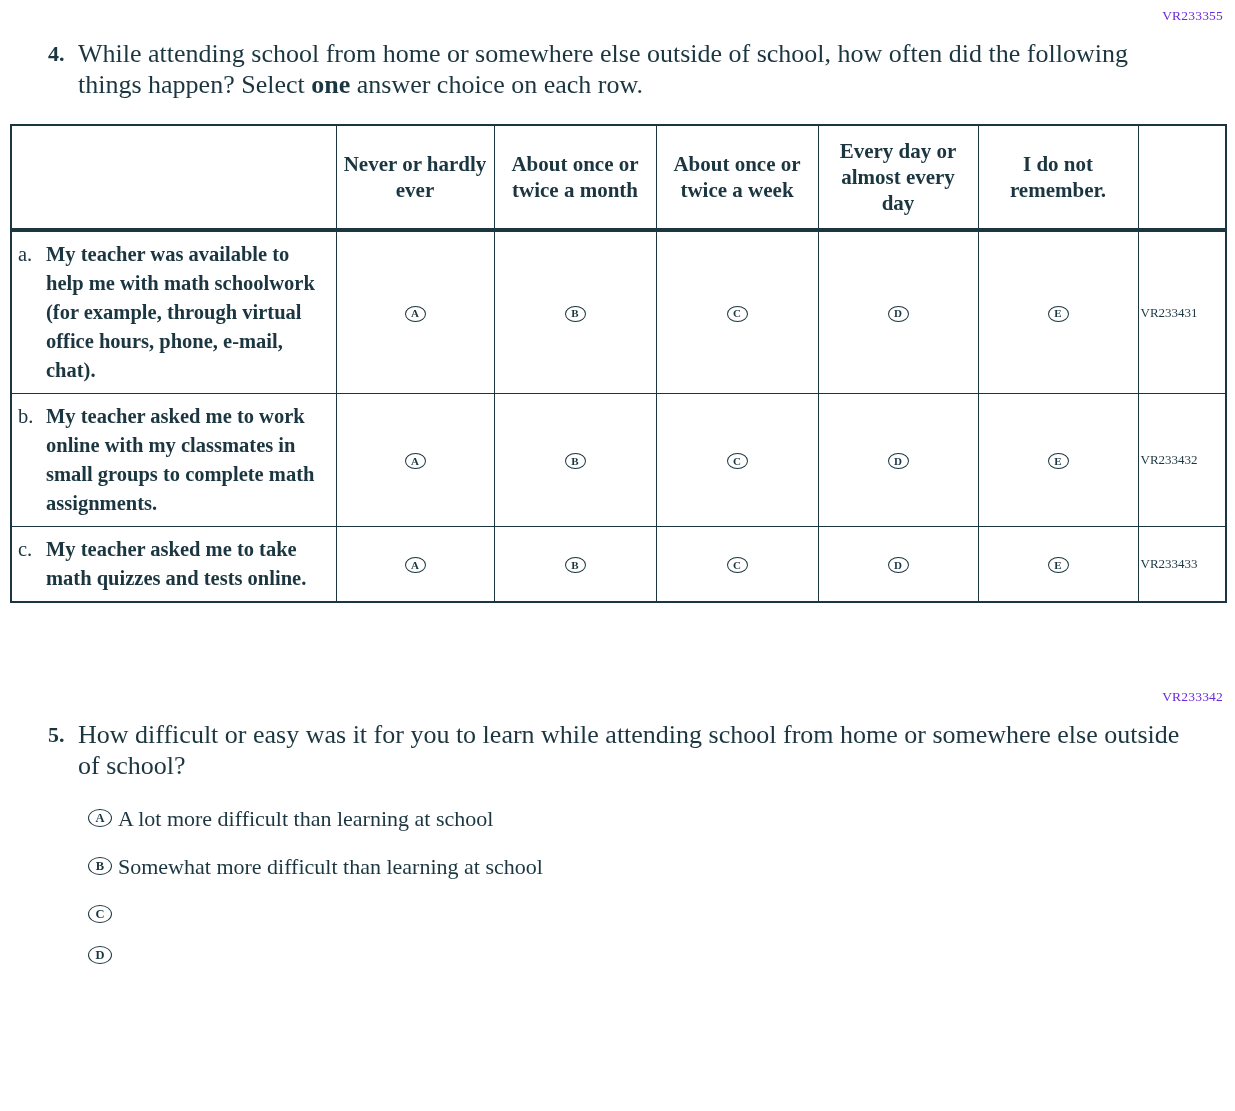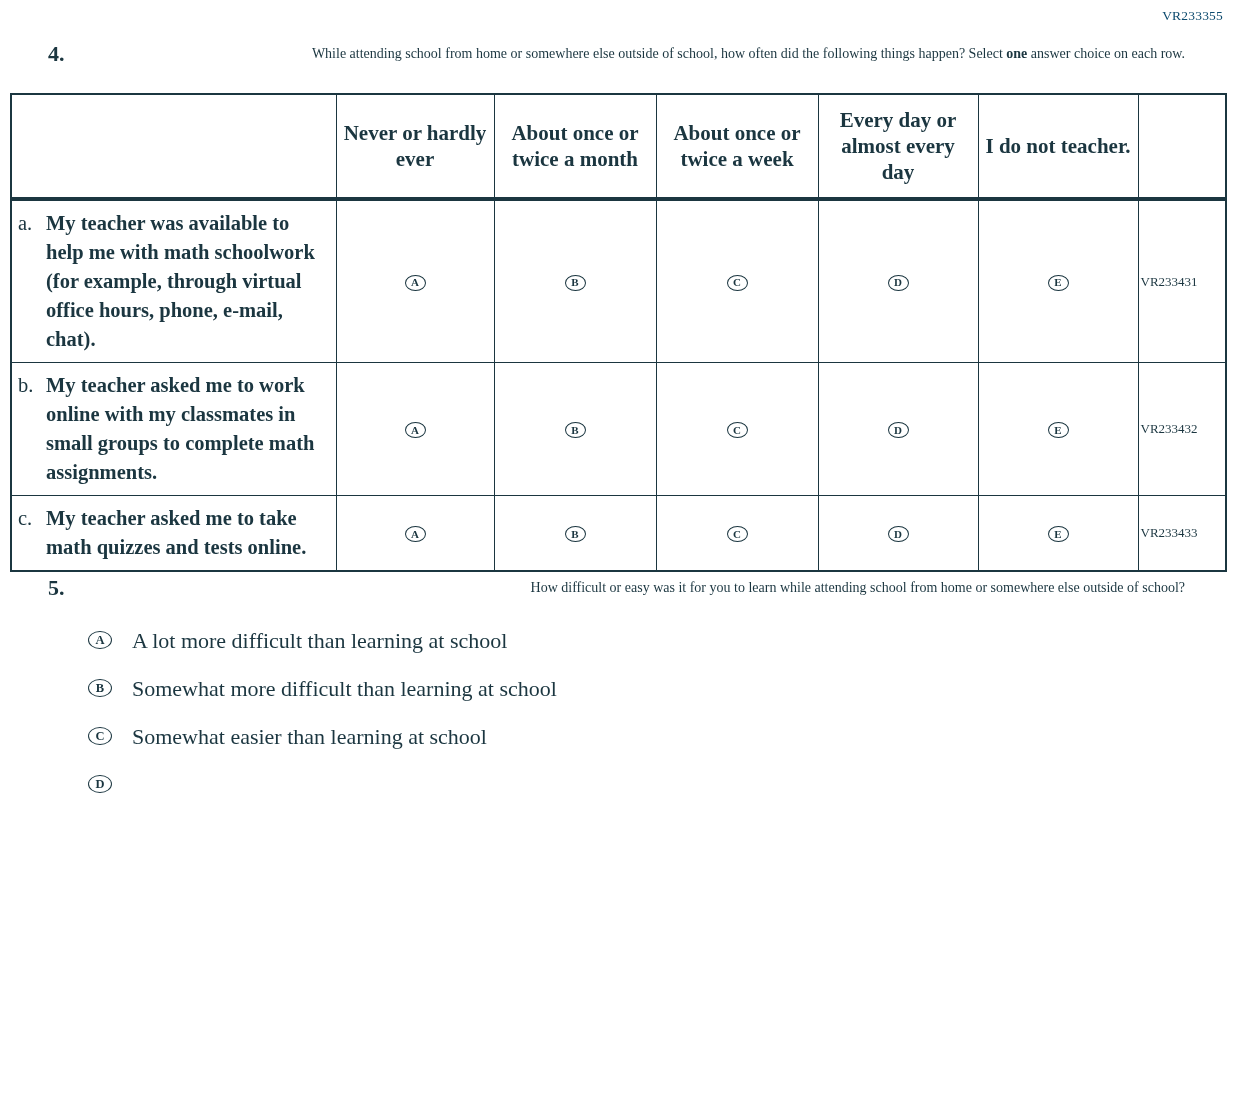--- a/index.html
+++ b/index.html
@@ -14,21 +14,21 @@
   }
   .page {
     position: relative;
     width: 1235px;
     height: 1111px;
     padding: 6px 10px 0 10px;
   }
   .code {
     font-size: 13.5px;
     letter-spacing: 0.2px;
-    color: #0c4a6e;
+    color: #6d28d9;
     text-align: right;
   }
   .top-code { margin: 2px 2px 14px 0; }
   .mid-code { margin: 86px 2px 14px 0; }
 
   
   .question {
     display: flex;
     align-items: flex-start;
     margin-left: 30px;
@@ -37,24 +37,23 @@
   .qnum {
     font-weight: bold;
     font-size: 22px;
     line-height: 31px;
     width: 38px;
     flex: 0 0 38px;
     text-align: left;
     padding-left: 8px;
   }
   .qtext {
-    font-size: 14px;
+    font-size: 26px;
     line-height: 31px;
     flex: 1;
-    text-align: right;
   }
   .q4-block { margin-bottom: 24px; }
 
   
   table.matrix {
     border-collapse: collapse;
     width: 1215px;
     table-layout: fixed;
     margin: 0;
   }
@@ -126,21 +125,21 @@
     margin: 22px 0 0 78px;
   }
   .q5-option {
     display: flex;
     align-items: flex-start;
     margin-bottom: 17px;
   }
   .q5-option .opt-text {
     font-size: 22px;
     line-height: 31px;
-    margin-left: 20px;
+    margin-left: 6px;
   }
 </style>
 </head>
 <body>
 
 <div class="page">
 
   <div class="code top-code">VR233355</div>
 
   <div class="question q4-block">
@@ -158,21 +157,21 @@
       <col style="width:160px">
       <col style="width:88px">
     </colgroup>
     <thead>
       <tr>
         <th></th>
         <th>Never or hardly ever</th>
         <th>About once or twice a month</th>
         <th>About once or twice a week</th>
         <th>Every day or almost every day</th>
-        <th>I do not teacher.</th>
+        <th>I do not remember.</th>
         <th></th>
       </tr>
     </thead>
     <tbody>
       <tr>
         <td class="stub">
           <div class="rowlabel">
             <span class="rletter">a.</span>
             <span class="rtext">My teacher was available to help me with math schoolwork (for example, through virtual office hours, phone, e-mail, chat).</span>
           </div>
@@ -208,37 +207,37 @@
         <td class="answer"><span class="bubble">A</span></td>
         <td class="answer"><span class="bubble">B</span></td>
         <td class="answer"><span class="bubble">C</span></td>
         <td class="answer"><span class="bubble">D</span></td>
         <td class="answer"><span class="bubble">E</span></td>
         <td class="codecol">VR233433</td>
       </tr>
     </tbody>
   </table>
 
+  <div class="code mid-code">VR233342</div>
 
   <div class="question">
     <div class="qnum">5.</div>
     <div class="qtext">How difficult or easy was it for you to learn while attending school from home or somewhere else outside of school?</div>
   </div>
 
   <div class="q5-options">
     <div class="q5-option">
       <span class="bubble bubble-lg">A</span>
       <span class="opt-text">A lot more difficult than learning at school</span>
     </div>
     <div class="q5-option">
       <span class="bubble bubble-lg">B</span>
       <span class="opt-text">Somewhat more difficult than learning at school</span>
     </div>
     <div class="q5-option">
       <span class="bubble bubble-lg">C</span>
-      <span class="opt-text">Somewhat easier than learning at school</span>
     </div>
     <div class="q5-option">
       <span class="bubble bubble-lg">D</span>
     </div>
   </div>
 
 </div>
 
 </body></html>

